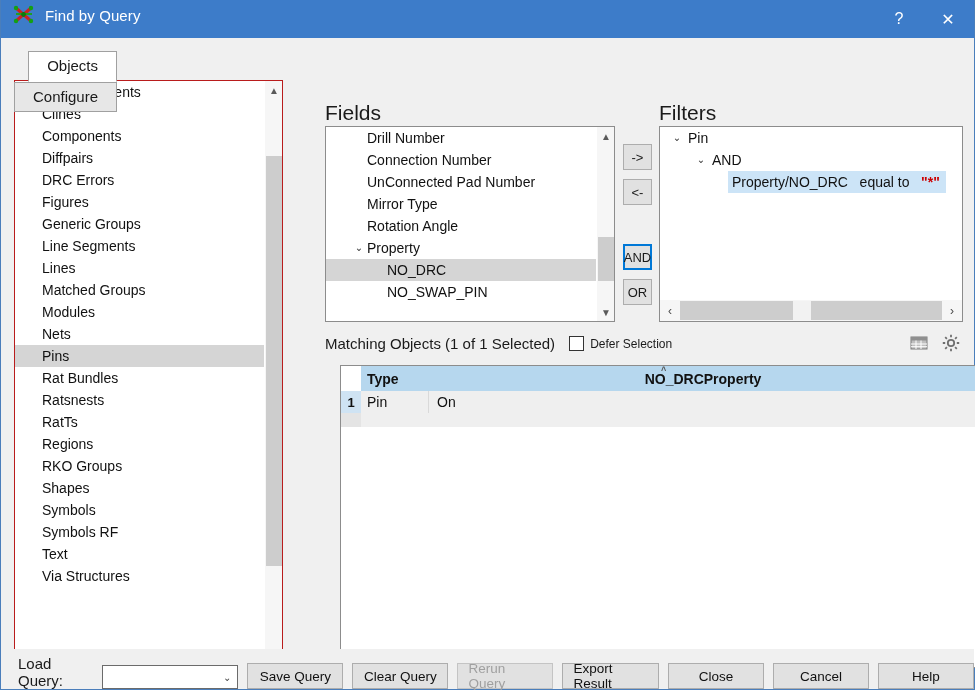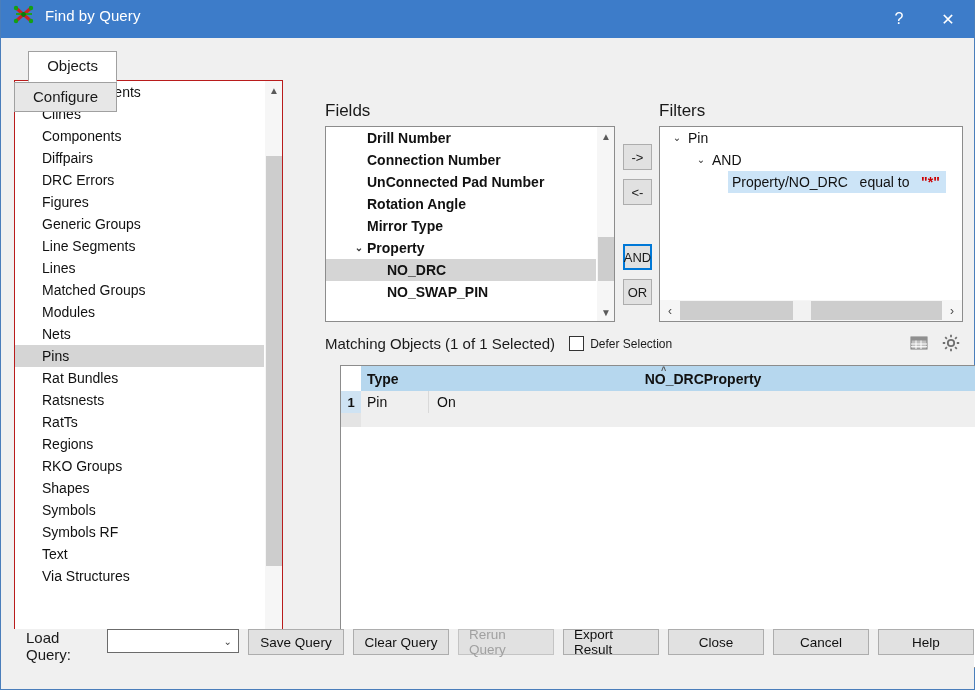--- a/index.html
+++ b/index.html
@@ -113,42 +113,41 @@
   .vscroll .arrow.up { top: 0; }
   .vscroll .arrow.down { bottom: 0; }
   .vscroll .thumb {
     position: absolute; left: 1px; width: 16px;
     background: #cdcdcd;
   }
 
   
   .section-label {
     position: absolute;
-    font-size: 17px; color: #1a1a1a;
+    font-size: 21px; color: #1a1a1a;
   }
   #fields-label { left: 324px; top: 63px; }
   #filters-label { left: 658px; top: 63px; }
 
   .fields-panel {
     position: absolute;
     left: 324px; top: 88px;
     width: 290px; height: 196px;
     background: #ffffff;
     border: 1px solid #8c8c8c;
   }
   .fields-list {
     position: absolute; left: 0; top: 0; right: 17px; bottom: 0;
     overflow: hidden;
   }
   .fld-item {
     height: 22px; line-height: 22px;
     font-size: 14px; color: #111111;
     white-space: nowrap; cursor: default;
     position: relative;
-    font-weight: bold;
   }
   .fld-item.lvl0 { padding-left: 41px; }
   .fld-item.lvl1 { padding-left: 61px; }
   .fld-item.selected { background: #d5d5d5; }
   .caret {
     position: absolute; left: 26px; top: 0;
     width: 14px; height: 22px;
     display: flex; align-items: center; justify-content: center;
     font-size: 10px; color: #333;
   }
@@ -306,23 +305,23 @@
   }
   .res-blank .b-num { width: 20px; background: #e4e4e4; }
   .res-body-fill {
     position: absolute; left: 0; right: 0;
     top: 61px; bottom: 0; background: #ffffff;
   }
 
   
   .footer {
     position: absolute;
-    left: 12px; right: 0; bottom: 0; height: 60px;
+    left: 4px; right: 0; bottom: 0; height: 40px;
     background: #f0f0f0;
-    display: flex; align-items: flex-start;
+    display: flex; align-items: flex-end;
   }
   .load-label {
     font-size: 15px; color: #1a1a1a;
     margin-left: 13px; margin-right: 8px;
   }
   .combo {
     width: 148px; height: 24px;
     background: #ffffff;
     border: 1px solid #6b6b6b;
     position: relative;
@@ -411,22 +410,22 @@
         <div class="arrow down">▼</div>
       </div>
     </div>
 
     <div class="section-label" id="fields-label">Fields</div>
     <div class="fields-panel">
       <div class="fields-list" id="fields-list">
           <div class="fld-item lvl0"><span>Drill Number</span></div>
           <div class="fld-item lvl0"><span>Connection Number</span></div>
           <div class="fld-item lvl0"><span>UnConnected Pad Number</span></div>
+          <div class="fld-item lvl0"><span>Mirror Type</span></div>
           <div class="fld-item lvl0"><span>Rotation Angle</span></div>
-          <div class="fld-item lvl0"><span>Mirror Type</span></div>
           <div class="fld-item lvl0"><span class="caret">⌄</span><span>Property</span></div>
           <div class="fld-item lvl1 selected"><span>NO_DRC</span></div>
           <div class="fld-item lvl1"><span>NO_SWAP_PIN</span></div>
         </div>
       <div class="vscroll">
         <div class="arrow up">▲</div>
         <div class="thumb" style="top:110px; height:44px;"></div>
         <div class="arrow down">▼</div>
       </div>
     </div>

